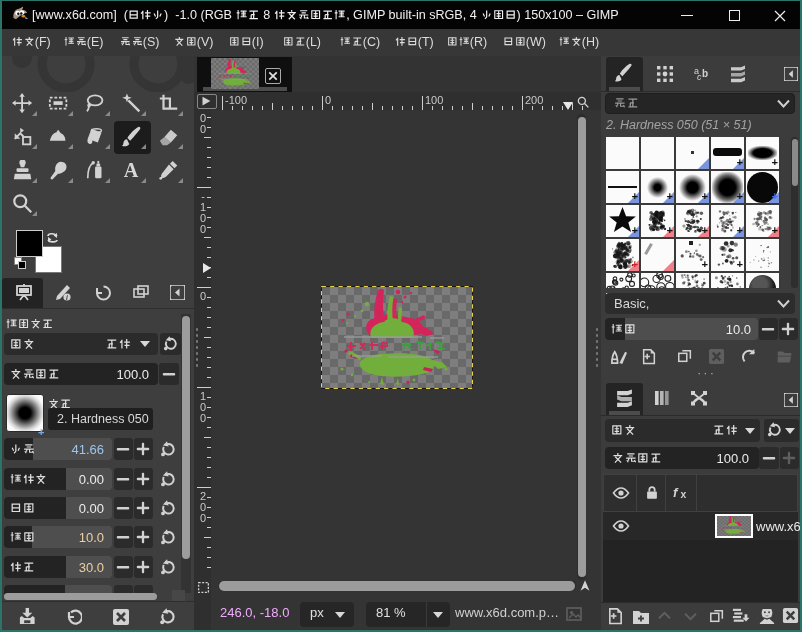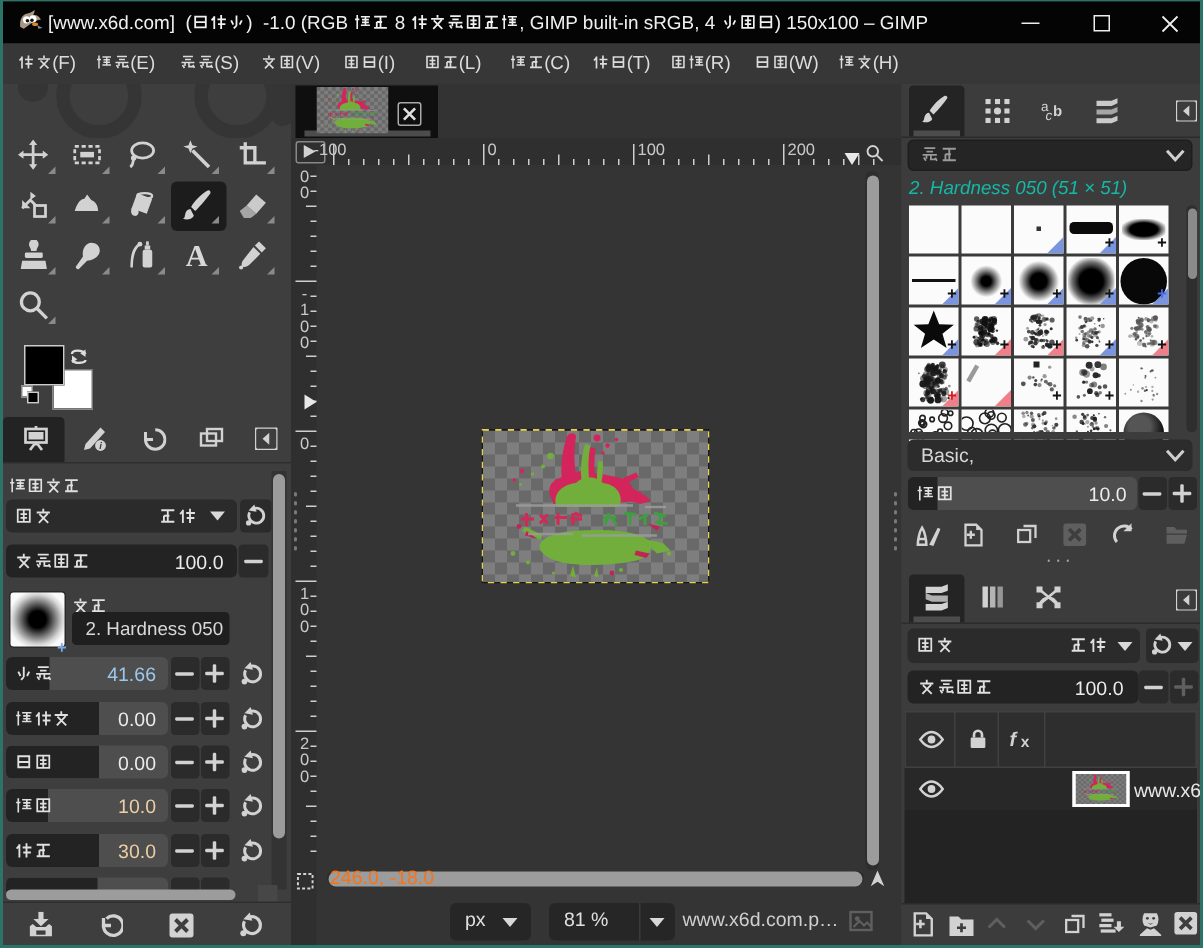--- a/index.html
+++ b/index.html
@@ -741,21 +741,21 @@
 <div class="tick" style="left:298px;top:50px;width:1px;height:4px"></div>
 <div class="tick" style="left:308px;top:50px;width:1px;height:4px"></div>
 <div class="tick" style="left:318px;top:50px;width:1px;height:4px"></div>
 <div class="tick" style="left:328px;top:40px;width:1px;height:14px"></div>
 <div class="tick" style="left:338px;top:50px;width:1px;height:4px"></div>
 <div class="tick" style="left:348px;top:50px;width:1px;height:4px"></div>
 <div class="tick" style="left:358px;top:50px;width:1px;height:4px"></div>
 <div class="tick" style="left:368px;top:50px;width:1px;height:4px"></div>
 <div class="tick" style="left:378px;top:47px;width:1px;height:7px"></div>
 <div class="tick" style="left:388px;top:50px;width:1px;height:4px"></div>
-<div class="rlab" style="left:15px;top:38px">-100</div>
+<div class="rlab" style="left:31px;top:38px">-100</div>
 <div class="rlab" style="left:131px;top:38px">0</div>
 <div class="rlab" style="left:231px;top:38px">100</div>
 <div class="rlab" style="left:331px;top:38px">200</div>
 <div class="abs" style="left:369px;top:46px;width:0;height:0;border-left:5px solid transparent;border-right:5px solid transparent;border-top:8px solid #e8e8e8"></div>
 <div class="ico" style="left:383px;top:40px;width:13px;height:13px;">
           <svg viewBox="0 0 24 24">
             <g fill="none" stroke="currentColor" stroke-width="2.4">
               <circle cx="9" cy="9" r="6.5"></circle>
               <path d="M14 14l7 7"></path>
             </g>
@@ -835,21 +835,21 @@
 <div class="ico" style="left:3px;top:525px;width:13px;height:13px;">
           <svg viewBox="0 0 16 16">
             <rect x="2" y="2" width="12" height="12" fill="none" stroke="currentColor" stroke-width="1.6" stroke-dasharray="2.5 1.8"></rect>
           </svg>
         </div>
 <div class="ico" style="left:385px;top:523px;width:12px;height:13px;">
           <svg viewBox="0 0 16 16">
             <path d="M8 1l6 14-6-4-6 4z" fill="currentColor"></path>
           </svg>
         </div>
-<div class="abs" style="left:26px;top:521px;font-size:13px;color:#f97316">246.0, -18.0</div>
+<div class="abs" style="left:26px;top:549px;font-size:13px;color:#f0abfc">246.0, -18.0</div>
 <div class="abs" style="left:106px;top:546px;width:54px;height:25px;background:#262626;border-radius:4px"></div>
 <div class="abs" style="left:116px;top:549px;font-size:13px;color:#e0e0e0">px</div>
 <div class="chev" style="left:141px;top:556px"></div>
 <div class="abs" style="left:172px;top:546px;width:84px;height:25px;background:#262626;border-radius:4px"></div>
 <div class="abs" style="left:182px;top:549px;font-size:13px;color:#e0e0e0">81 %</div>
 <div class="abs" style="left:232px;top:546px;width:1px;height:25px;background:#3a3a3a"></div>
 <div class="chev" style="left:239px;top:556px"></div>
 <div class="abs" style="left:261px;top:549px;font-size:13px;color:#cfcfcf">www.x6d.com.p…</div>
 <div class="ico" style="left:372px;top:550px;width:16px;height:16px;color:#5f5f5f;">
           <svg viewBox="0 0 16 16">
@@ -913,21 +913,21 @@
 <div class="abs" style="left:0;top:35px;width:199px;height:1px;background:#2b2b2b"></div>
 <div class="abs" style="left:4px;top:37px;width:190px;height:21px;background:#252525;border-radius:4px;border:1px solid #1e1e1e"></div>
 <div class="abs" style="left:13px;top:40px;color:#9a9a9a;font-size:13px;font-style:italic"><i class="k"><svg viewBox="0 0 16 16">
               <use href="#k4"></use>
             </svg></i><i class="k"><svg viewBox="0 0 16 16">
               <use href="#k7"></use>
             </svg></i></div>
 <svg class="abs" style="left:176px;top:43px;width:13px;height:9px" viewBox="0 0 13 9">
           <path d="M1 1.5l5.5 6L12 1.5" fill="none" stroke="#cfcfcf" stroke-width="2"></path>
         </svg>
-<div class="abs" style="left:5px;top:62px;color:#14b8a6;font-size:12.5px;font-style:italic">2. Hardness 050 (51 × 51)</div>
+<div class="abs" style="left:5px;top:62px;color:#a3a3a3;font-size:12.5px;font-style:italic">2. Hardness 050 (51 × 51)</div>
 <div class="abs" style="left:5px;top:81px;width:175px;height:151px;background:#3a3a3a"></div>
 <div class="abs" style="left:5px;top:81px;width:33px;height:32px;background:#fbfbfb;overflow:hidden"></div>
         <div class="abs" style="left:40px;top:81px;width:33px;height:32px;background:#fbfbfb;overflow:hidden"></div>
         <div class="abs" style="left:75px;top:81px;width:33px;height:32px;background:#fbfbfb;overflow:hidden">
           <div class="abs" style="left:15px;top:14px;width:3px;height:3px;background:#333"></div>
           <div class="abs" style="right:0;bottom:0;width:0;height:0;border-left:11px solid transparent;border-bottom:11px solid #7a95dd"></div>
         </div>
         <div class="abs" style="left:110px;top:81px;width:33px;height:32px;background:#fbfbfb;overflow:hidden">
           <div class="abs" style="left:2px;top:11px;width:29px;height:8px;background:#0a0a0a;border-radius:3px"></div>
           <div class="abs" style="right:0;bottom:0;width:0;height:0;border-left:11px solid transparent;border-bottom:11px solid #7a95dd"></div>

